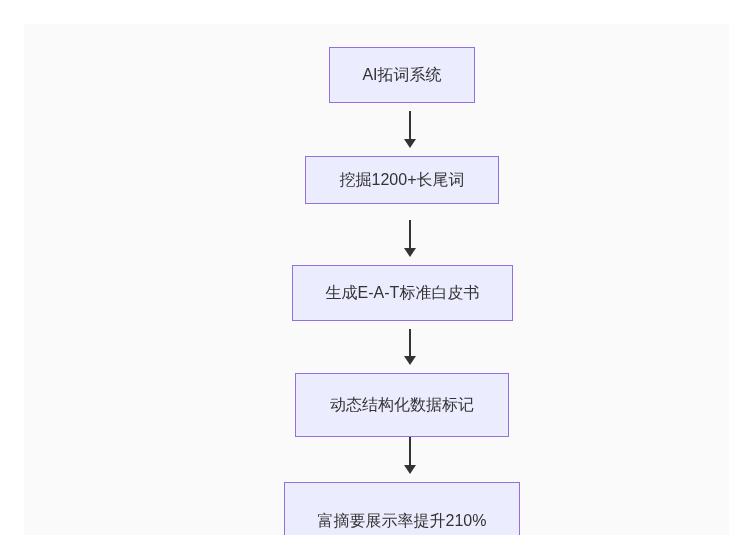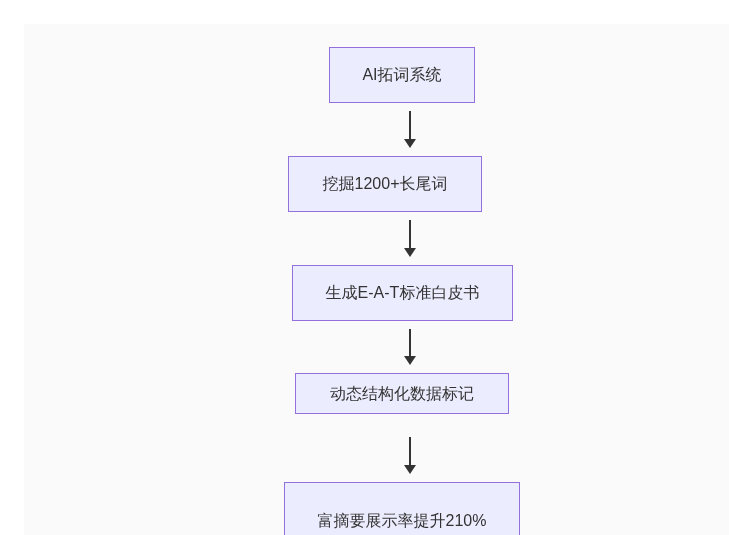--- a/index.html
+++ b/index.html
@@ -64,39 +64,39 @@
 
   <div class="flow-node" style="left:297px; top:15px; width:146px; height:56px;">
     <span>AI拓词系统</span>
   </div>
 
   <div class="edge" style="left:370px; top:71px; height:53px;">
     <div class="edge-line"></div>
     <div class="edge-head"></div>
   </div>
 
-  <div class="flow-node" style="left:256px; top:124px; width:194px; height:56px;">
+  <div class="flow-node" style="left:273px; top:124px; width:194px; height:48px;">
     <span>挖掘1200+长尾词</span>
   </div>
 
   <div class="edge" style="left:370px; top:180px; height:53px;">
     <div class="edge-line"></div>
     <div class="edge-head"></div>
   </div>
 
   <div class="flow-node" style="left:260px; top:233px; width:221px; height:56px;">
     <span>生成E-A-T标准白皮书</span>
   </div>
 
   <div class="edge" style="left:370px; top:289px; height:52px;">
     <div class="edge-line"></div>
     <div class="edge-head"></div>
   </div>
 
-  <div class="flow-node" style="left:263px; top:341px; width:214px; height:41px;text-align:right;">
+  <div class="flow-node" style="left:263px; top:341px; width:214px; height:64px;text-align:right;">
     <span>动态结构化数据标记</span>
   </div>
 
   <div class="edge" style="left:370px; top:397px; height:53px;">
     <div class="edge-line"></div>
     <div class="edge-head"></div>
   </div>
 
   <div class="flow-node" style="left:252px; top:450px; width:236px; height:56px;align-items:flex-end;">
     <span>富摘要展示率提升210%</span>

